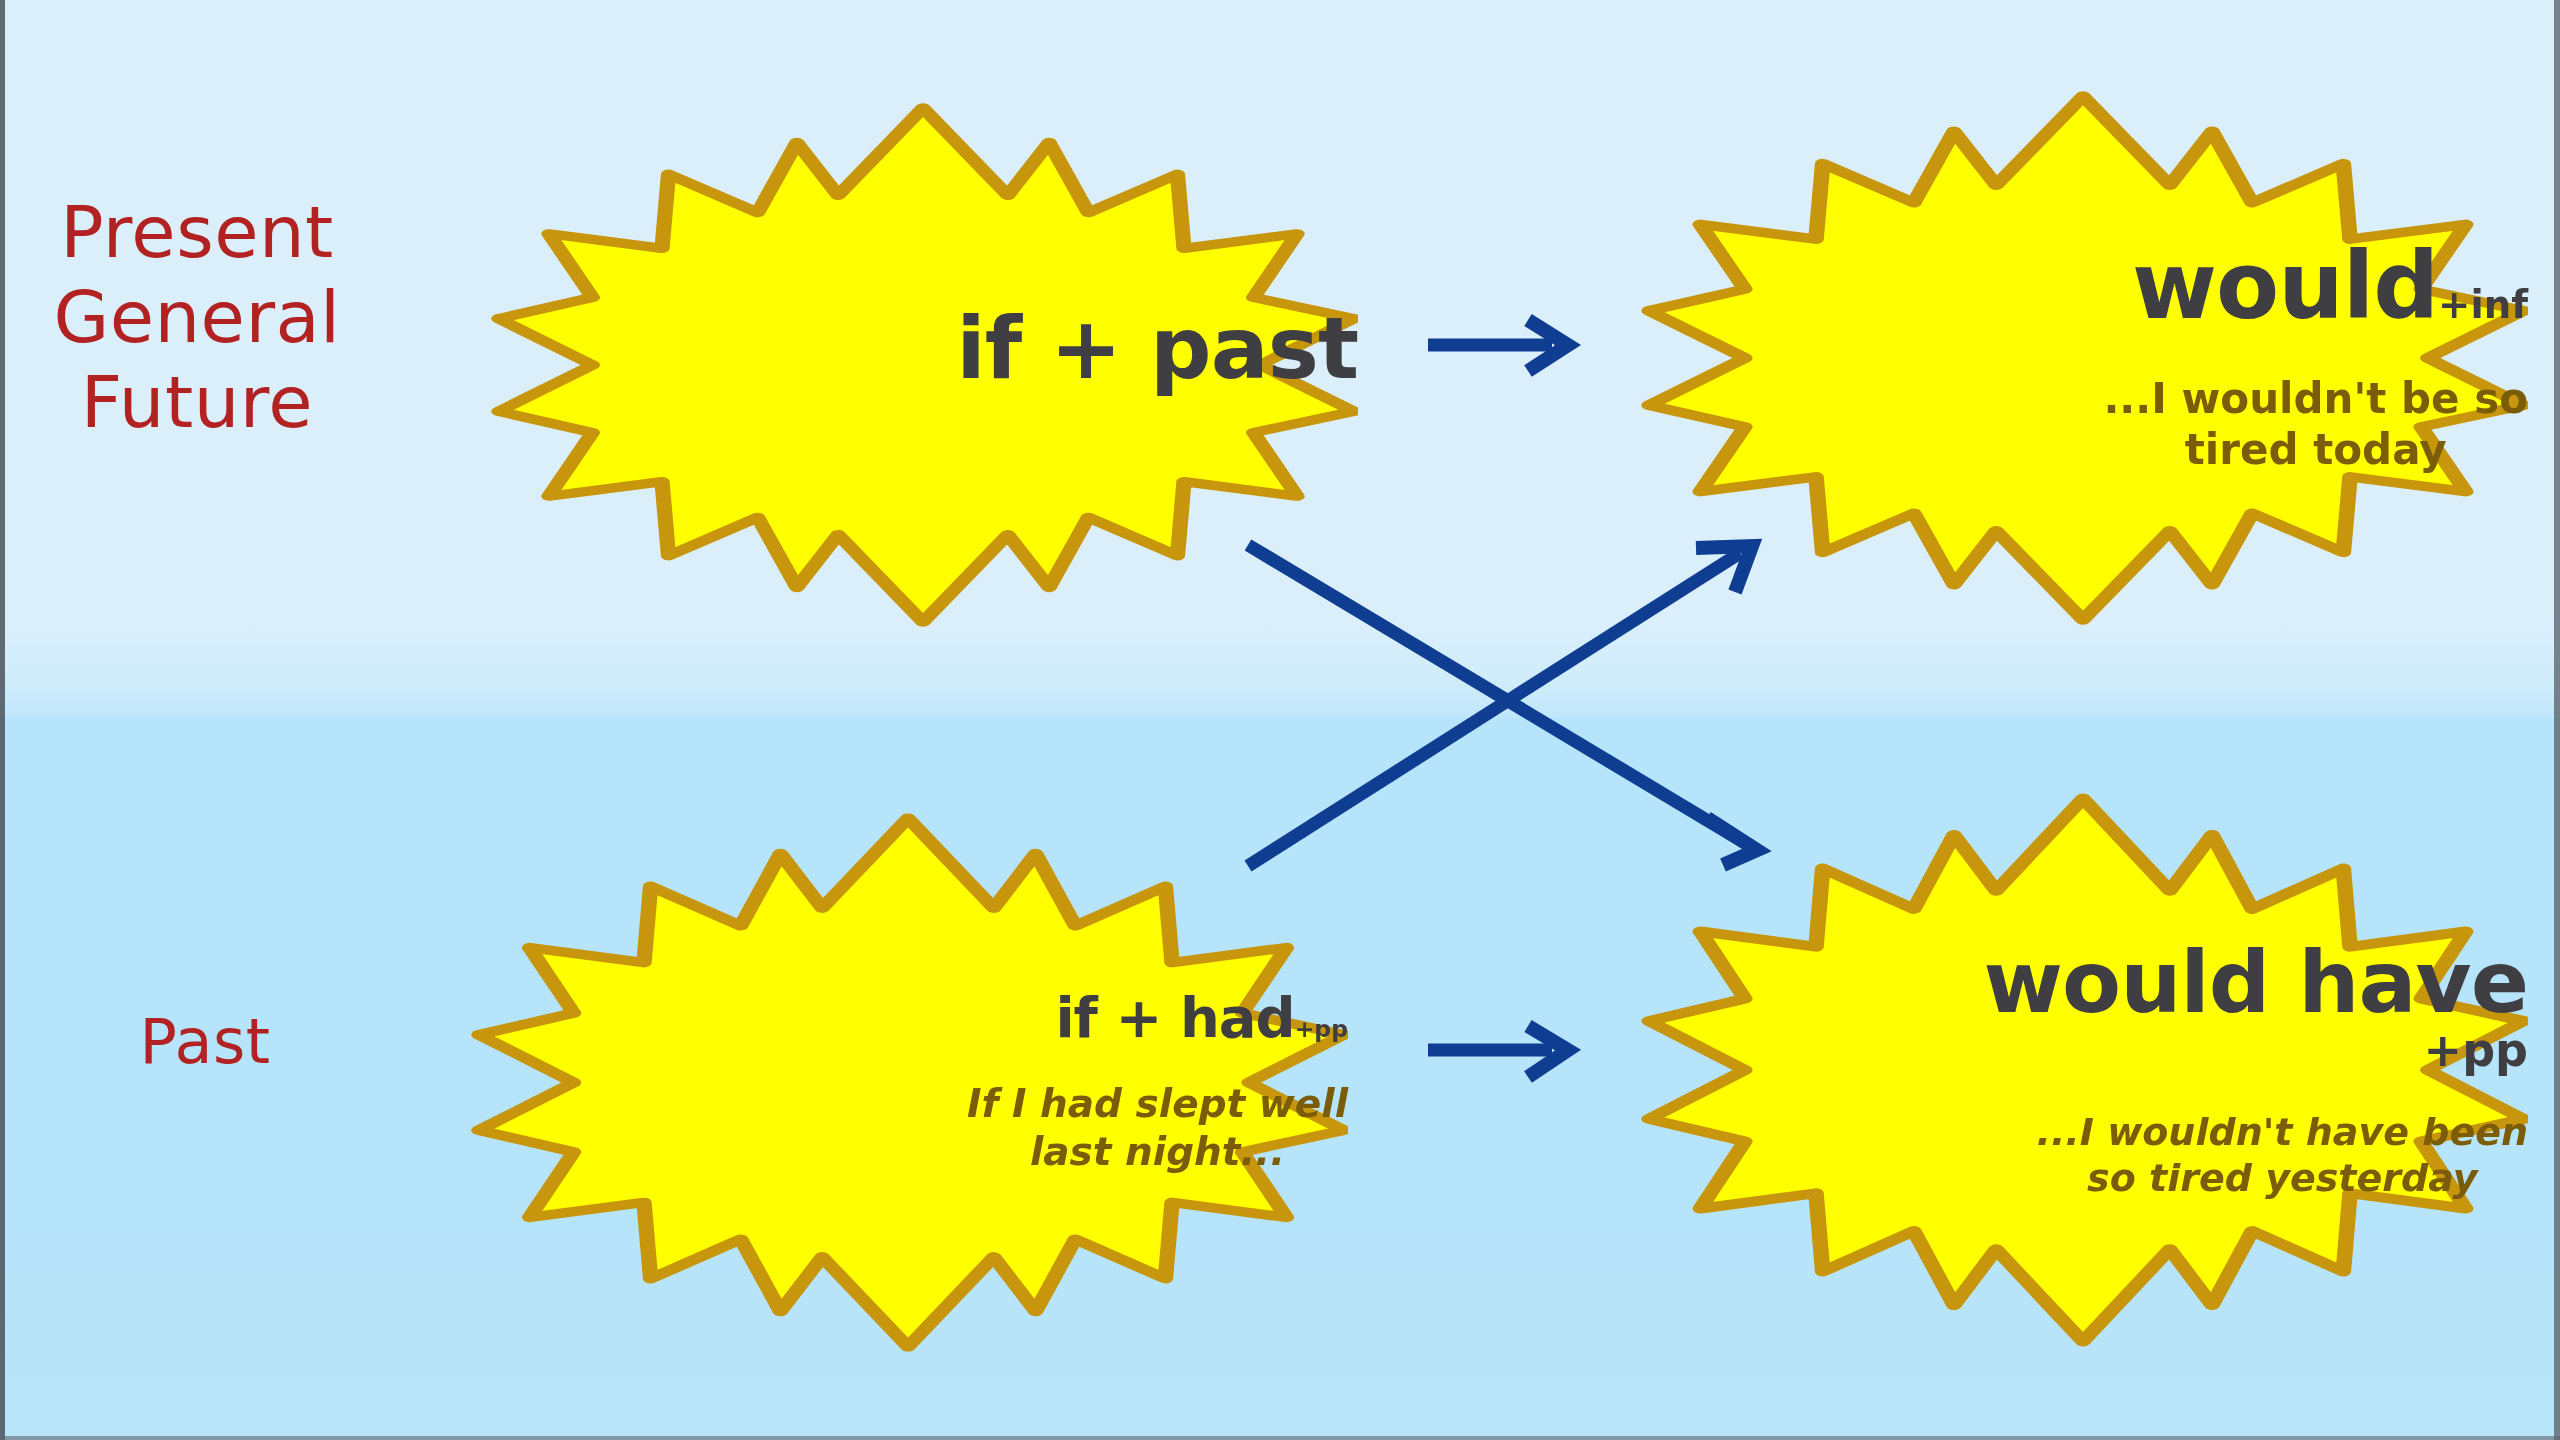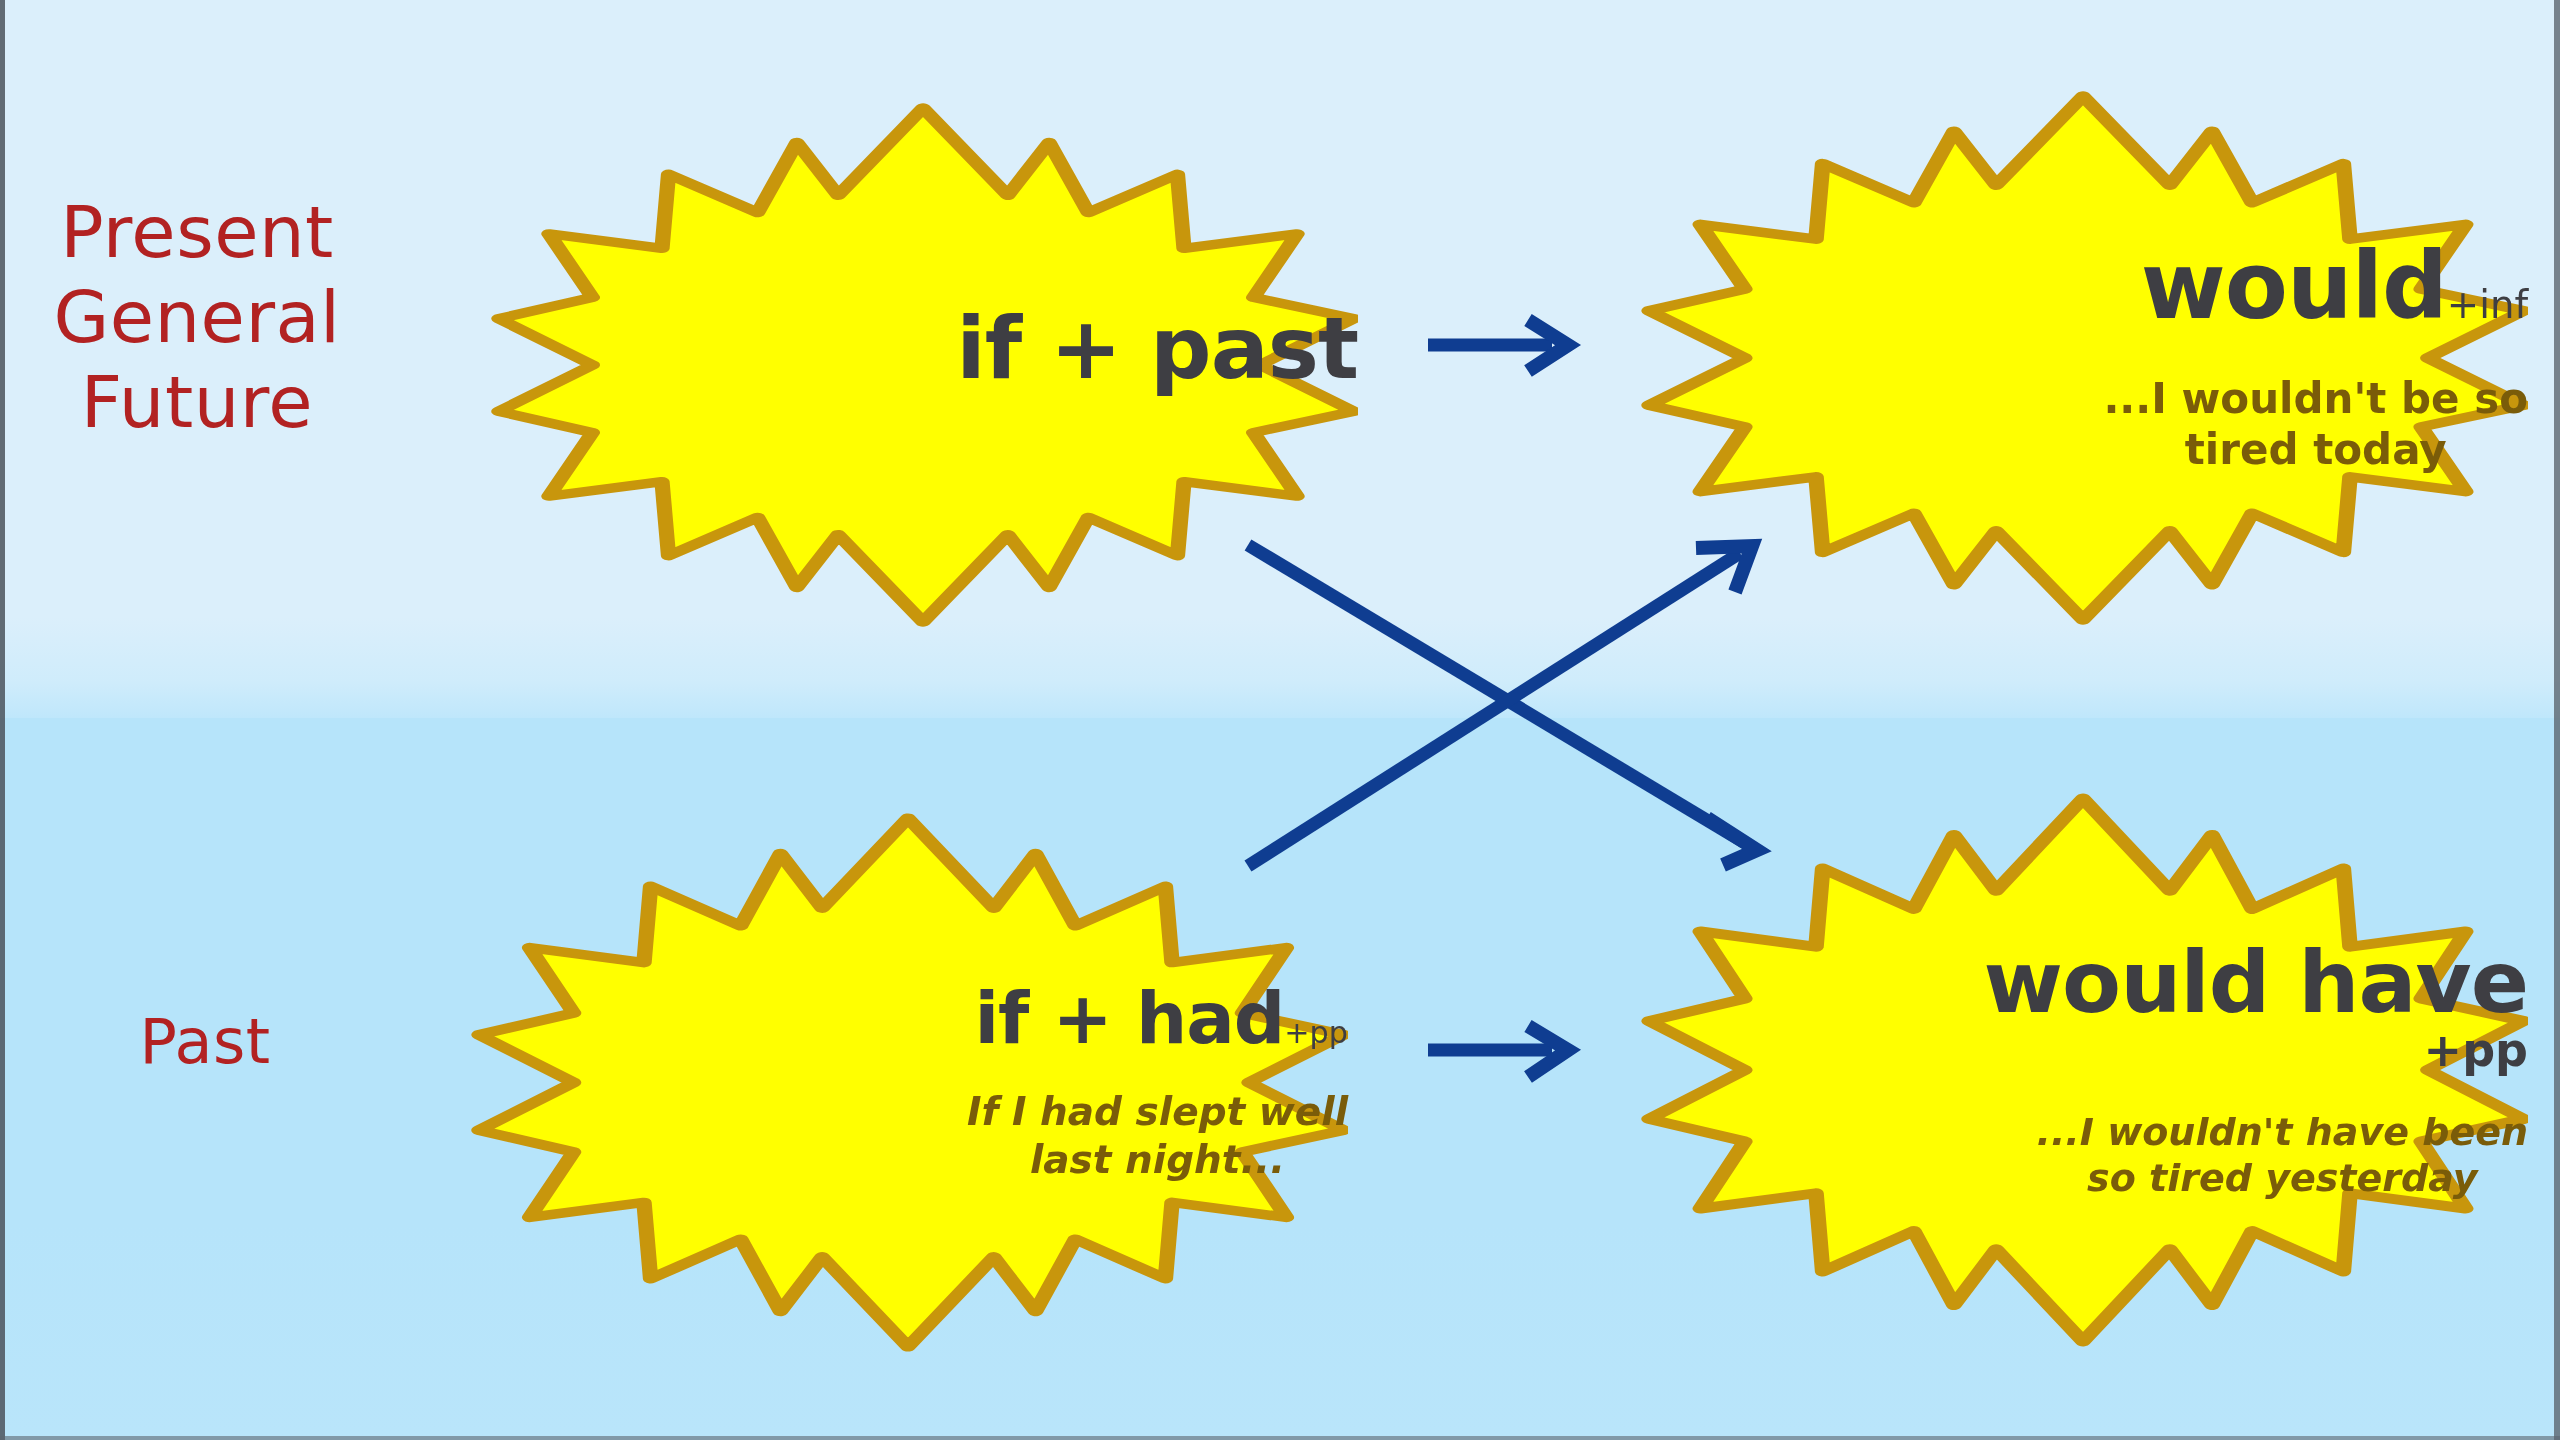--- a/index.html
+++ b/index.html
@@ -48,21 +48,21 @@
   .headline{
     color:#3e3e43;
     font-family:"DejaVu Sans", sans-serif;
     font-weight:bold;
     line-height:1.0;
     letter-spacing:-1px;
     white-space:nowrap;
   }
   .suffix-inline{
     font-size:.42em;
-    font-weight:normal;
+    font-weight:bold;
     letter-spacing:0;
     vertical-align:baseline;
   }
   .suffix-block{
     color:#3e3e43;
     font-family:"DejaVu Sans", sans-serif;
     font-weight:bold;
     line-height:1.0;
   }
   .subline{
@@ -77,21 +77,21 @@
   
   #burst-if-past   {left:488px;  top:100px;  width:870px; height:530px;}
   #burst-would     {left:1638px; top:88px;   width:890px; height:540px;}
   #burst-if-had    {left:468px;  top:810px;  width:880px; height:545px;}
   #burst-would-have{left:1638px; top:790px;  width:890px; height:560px;}
 
   #burst-if-past   .headline{font-size:86px;margin-bottom:34px;}
   #burst-if-past   .subline {font-size:39px;}
   #burst-would     .headline{font-size:92px;margin-bottom:40px;}
   #burst-would     .subline {font-size:42px;}
-  #burst-if-had    .headline{font-size:72px;margin-bottom:34px;}
+  #burst-if-had    .headline{font-size:56px;margin-bottom:34px;}
   #burst-if-had    .subline {font-size:39px;}
   #burst-would-have .headline{font-size:86px;margin-bottom:2px;}
   #burst-would-have .suffix-block{font-size:46px;margin-bottom:36px;}
   #burst-would-have .subline{font-size:38px;}
 
   
   #arrows{position:absolute;left:0;top:0;width:2560px;height:1440px;}
 </style>
 </head>
 <body>

